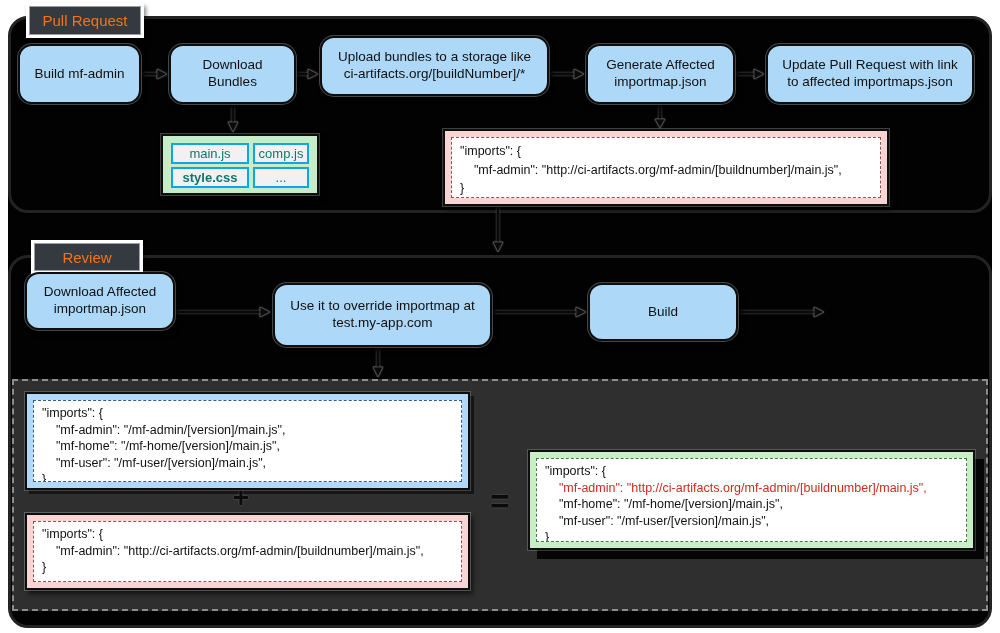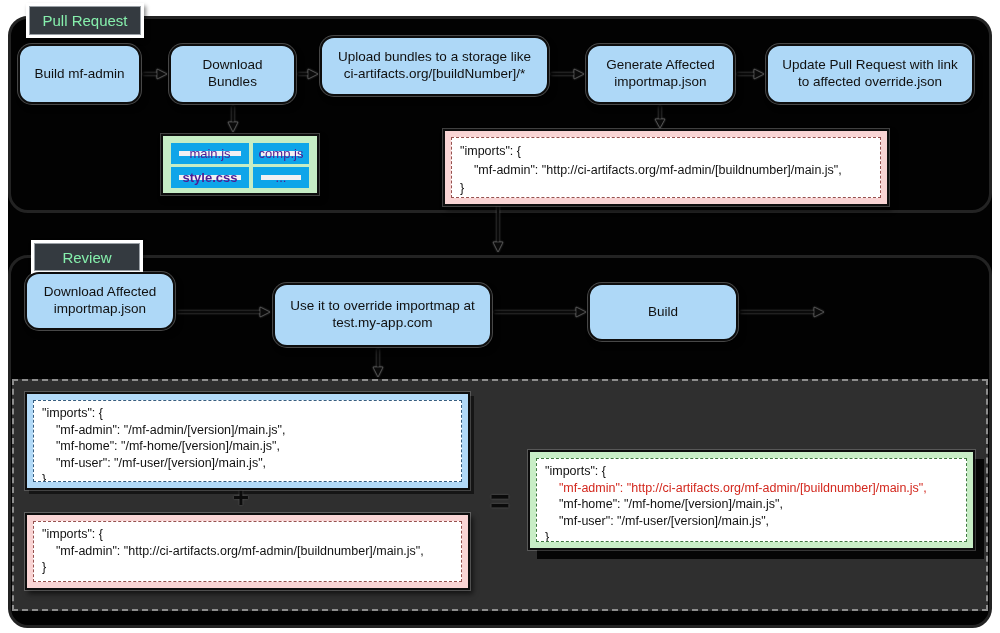--- a/index.html
+++ b/index.html
@@ -7,21 +7,21 @@
   #canvas{position:relative;width:1000px;height:633px;background:#ffffff;overflow:hidden;}
 
   
   .diagram-bg{position:absolute;left:8px;top:16px;width:984px;height:612px;background:#020202;border-radius:24px;}
   .section-outline{position:absolute;border:3px solid #232323;border-radius:20px;pointer-events:none;}
   .sec1{left:8px;top:16px;width:978px;height:191px;}
   .sec2{left:8px;top:255px;width:978px;height:367px;}
 
   
   .tag-frame{position:absolute;background:#ffffff;padding:3px;box-shadow:2px 3px 4px rgba(0,0,0,0.45);}
-  .tag-inner{width:100%;height:100%;background:#343a40;color:#86efac;display:flex;align-items:center;justify-content:center;
+  .tag-inner{width:100%;height:100%;background:#343a40;color:#f97316;display:flex;align-items:center;justify-content:center;
              font-size:15px;box-shadow:inset 0 0 0 1px #9aa0a6;box-sizing:border-box;}
   .tag-pr{left:26px;top:3px;width:112px;height:29px;}
   .tag-rev{left:31px;top:240px;width:106px;height:28px;}
 
   
   .node{position:absolute;background:#aed8f7;border:2px solid #0d0d0d;border-radius:14px;
         display:flex;align-items:center;justify-content:center;text-align:center;
         font-size:13.5px;color:#101010;line-height:1.25;padding:4px 9px;box-sizing:border-box;
         box-shadow:0 0 0 1px rgba(255,255,255,0.28), 3px 4px 5px rgba(0,0,0,0.65);}
   .n-build{left:18px;top:44px;width:123px;height:60px;}
@@ -31,22 +31,22 @@
   .n-update{left:766px;top:44px;width:208px;height:60px;}
   .n-download{left:25px;top:272px;width:150px;height:58px;}
   .n-override{left:273px;top:283px;width:219px;height:64px;}
   .n-reload{left:588px;top:283px;width:150px;height:58px;}
   .n-test{left:826px;top:283px;width:150px;height:58px;}
 
   
   .files-box{position:absolute;left:161px;top:134px;width:158px;height:61px;background:#c6edc5;
              border:2px solid #0d0d0d;box-sizing:border-box;
              box-shadow:0 0 0 1px rgba(255,255,255,0.25), 3px 4px 5px rgba(0,0,0,0.65);}
-  .chip{position:absolute;background:#f1f1f3;border:8px solid #0ea5e9;box-sizing:border-box;
-        display:flex;align-items:center;justify-content:center;font-size:13px;color:#4c1d95;}
+  .chip{position:absolute;background:#f1f1f3;border:2px solid #0ea5e9;box-sizing:border-box;
+        display:flex;align-items:center;justify-content:center;font-size:13px;color:#0f766e;}
   .chip1{left:8px;top:7px;width:78px;height:21px;}
   .chip2{left:90px;top:7px;width:56px;height:21px;}
   .chip3{left:8px;top:31px;width:78px;height:21px;font-weight:bold;}
   .chip4{left:90px;top:31px;width:56px;height:21px;}
 
   
   .code-box{position:absolute;box-sizing:border-box;border:2px solid #0d0d0d;padding:6px;}
   .code-inner{width:100%;height:100%;background:#ffffff;box-sizing:border-box;
               border:1.5px dashed #555;padding:4px 8px;overflow:hidden;}
   .code-line{white-space:pre;font-size:12.5px;line-height:16.5px;color:#121212;}
@@ -139,21 +139,21 @@
     <div class="tag-inner">Pull Request</div>
   </div>
   <div class="tag-frame tag-rev">
     <div class="tag-inner">Review</div>
   </div>
 
   <div class="node n-build">Build mf-admin</div>
   <div class="node n-bundles">Download Bundles</div>
   <div class="node n-upload">Upload bundles to a storage like ci-artifacts.org/[buildNumber]/*</div>
   <div class="node n-affected">Generate Affected importmap.json</div>
-  <div class="node n-update">Update Pull Request with link to affected override.json</div>
+  <div class="node n-update">Update Pull Request with link to affected importmaps.json</div>
 
   <div class="files-box">
     <div class="chip chip1">main.js</div>
     <div class="chip chip2">comp.js</div>
     <div class="chip chip3">style.css</div>
     <div class="chip chip4">...</div>
   </div>
 
   <div class="code-box cb-pink cb-affected-top">
     <div class="code-inner">

